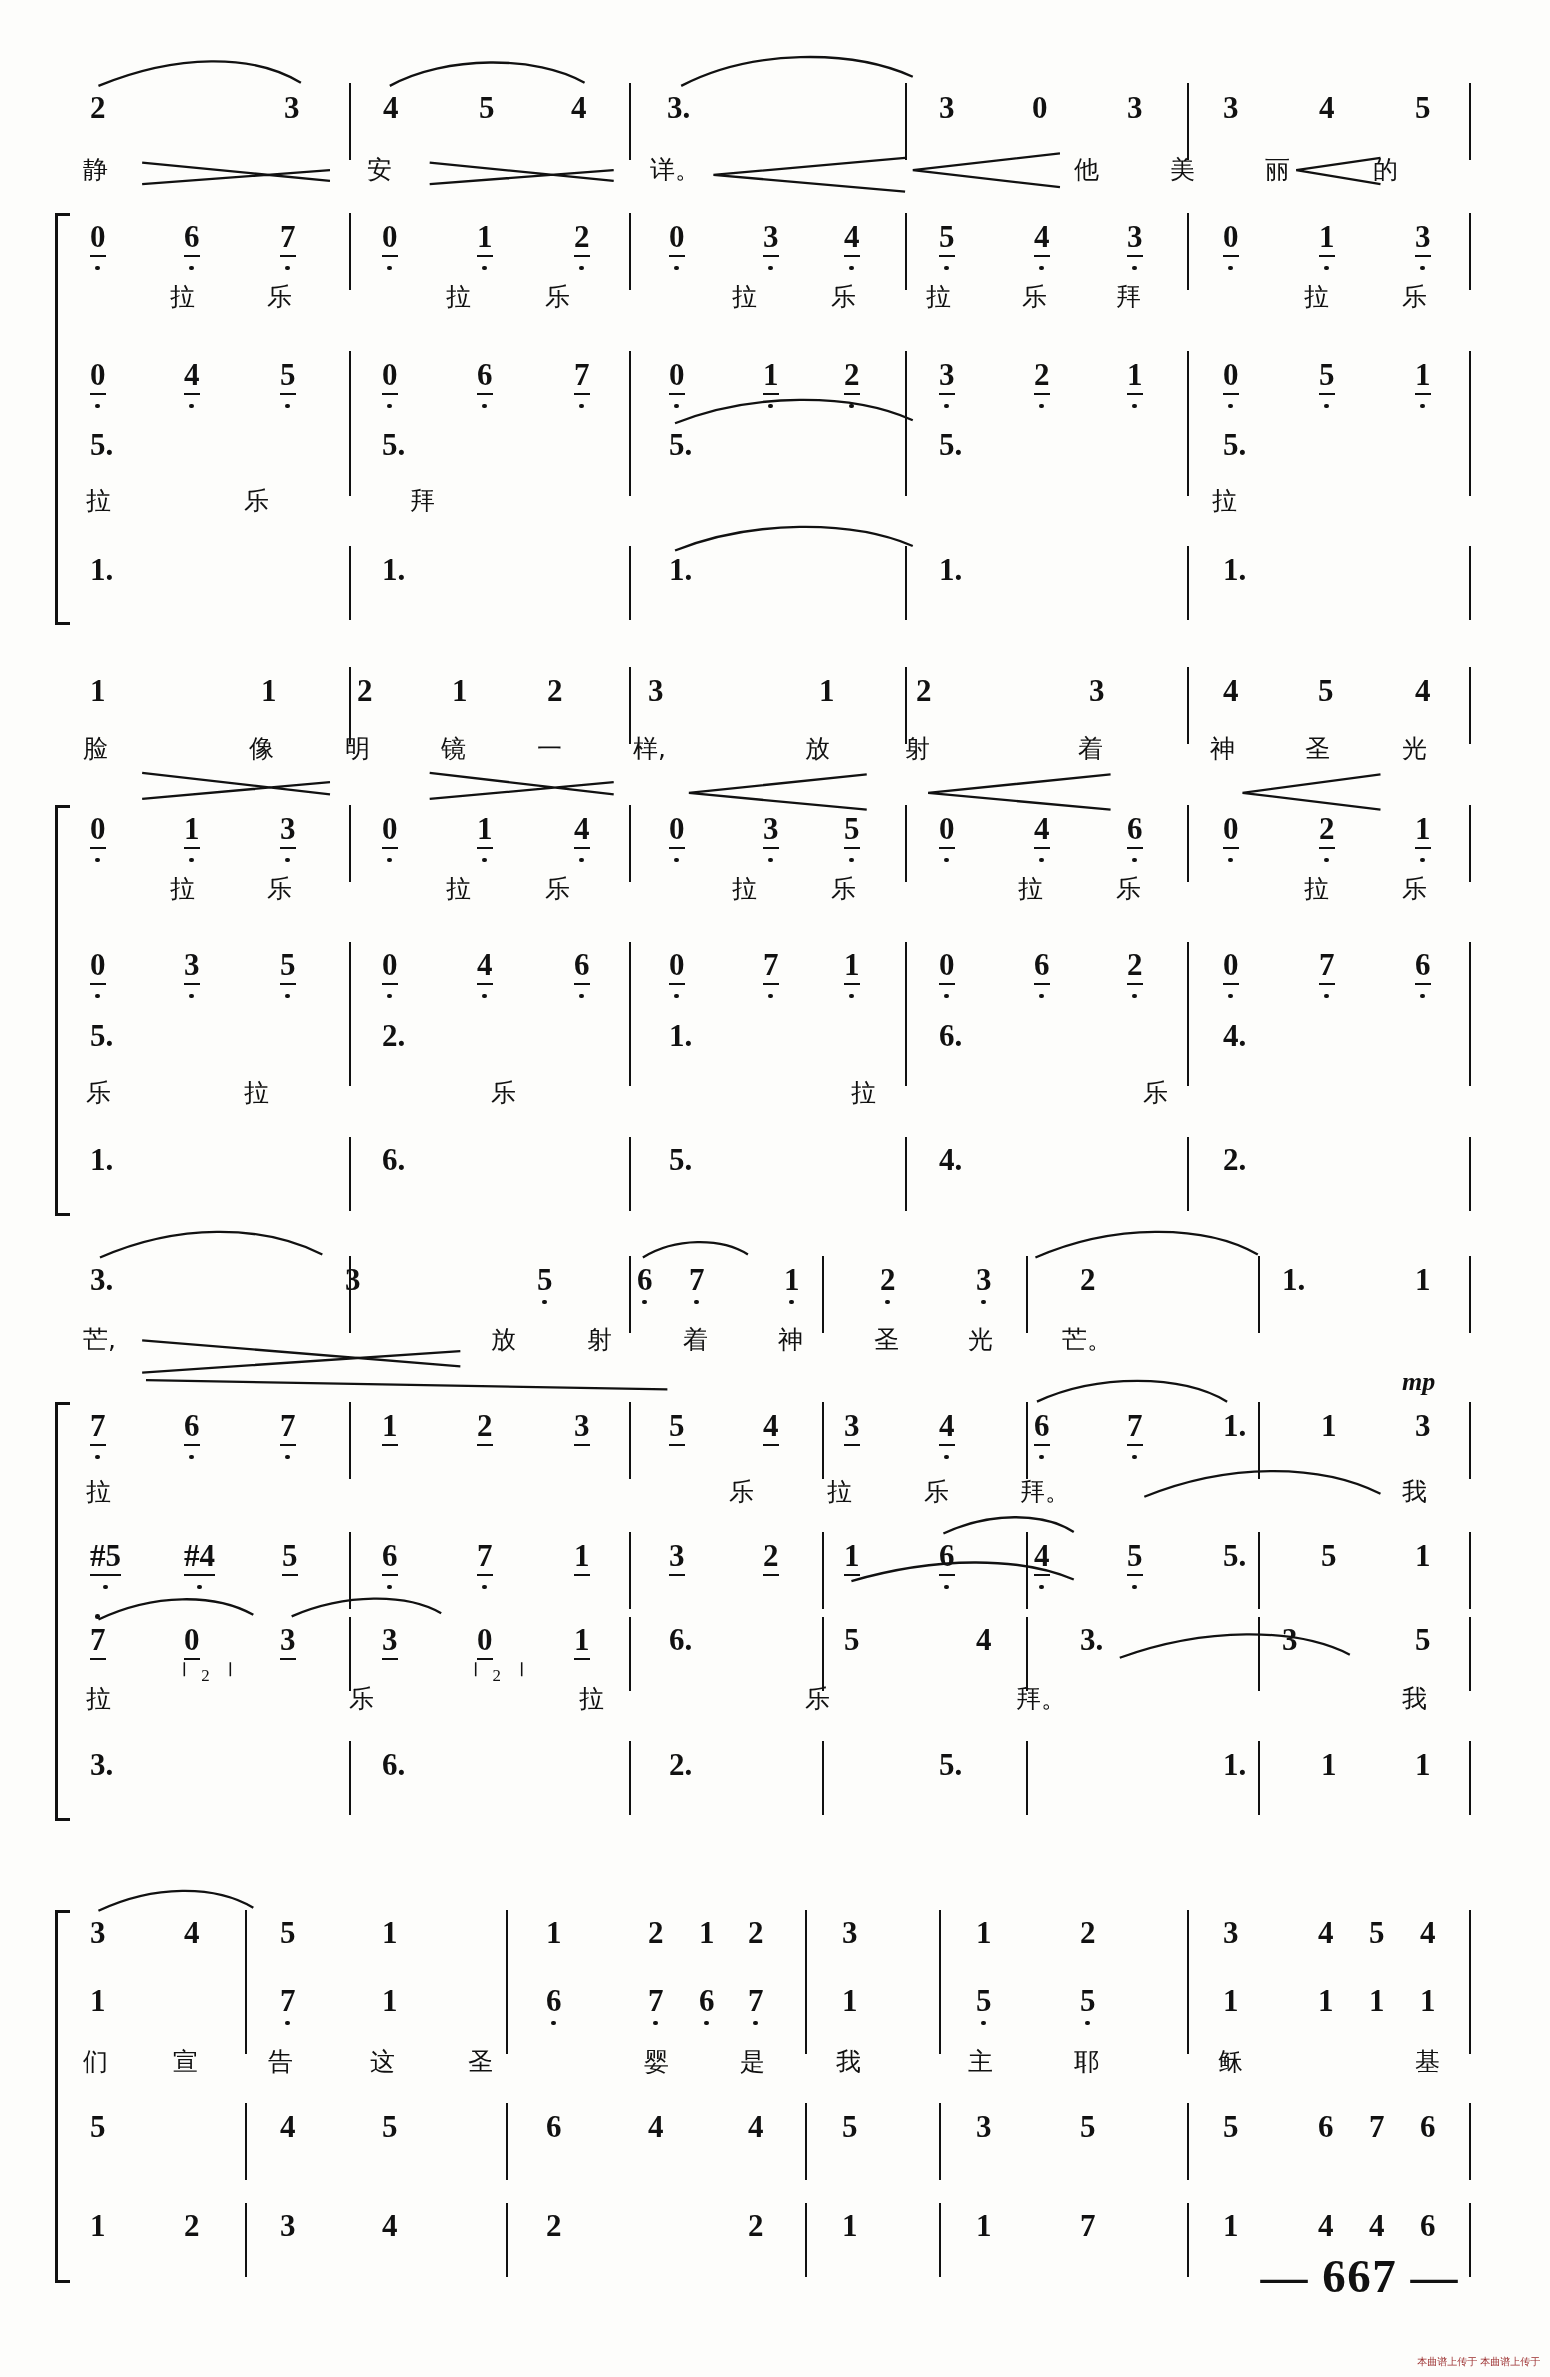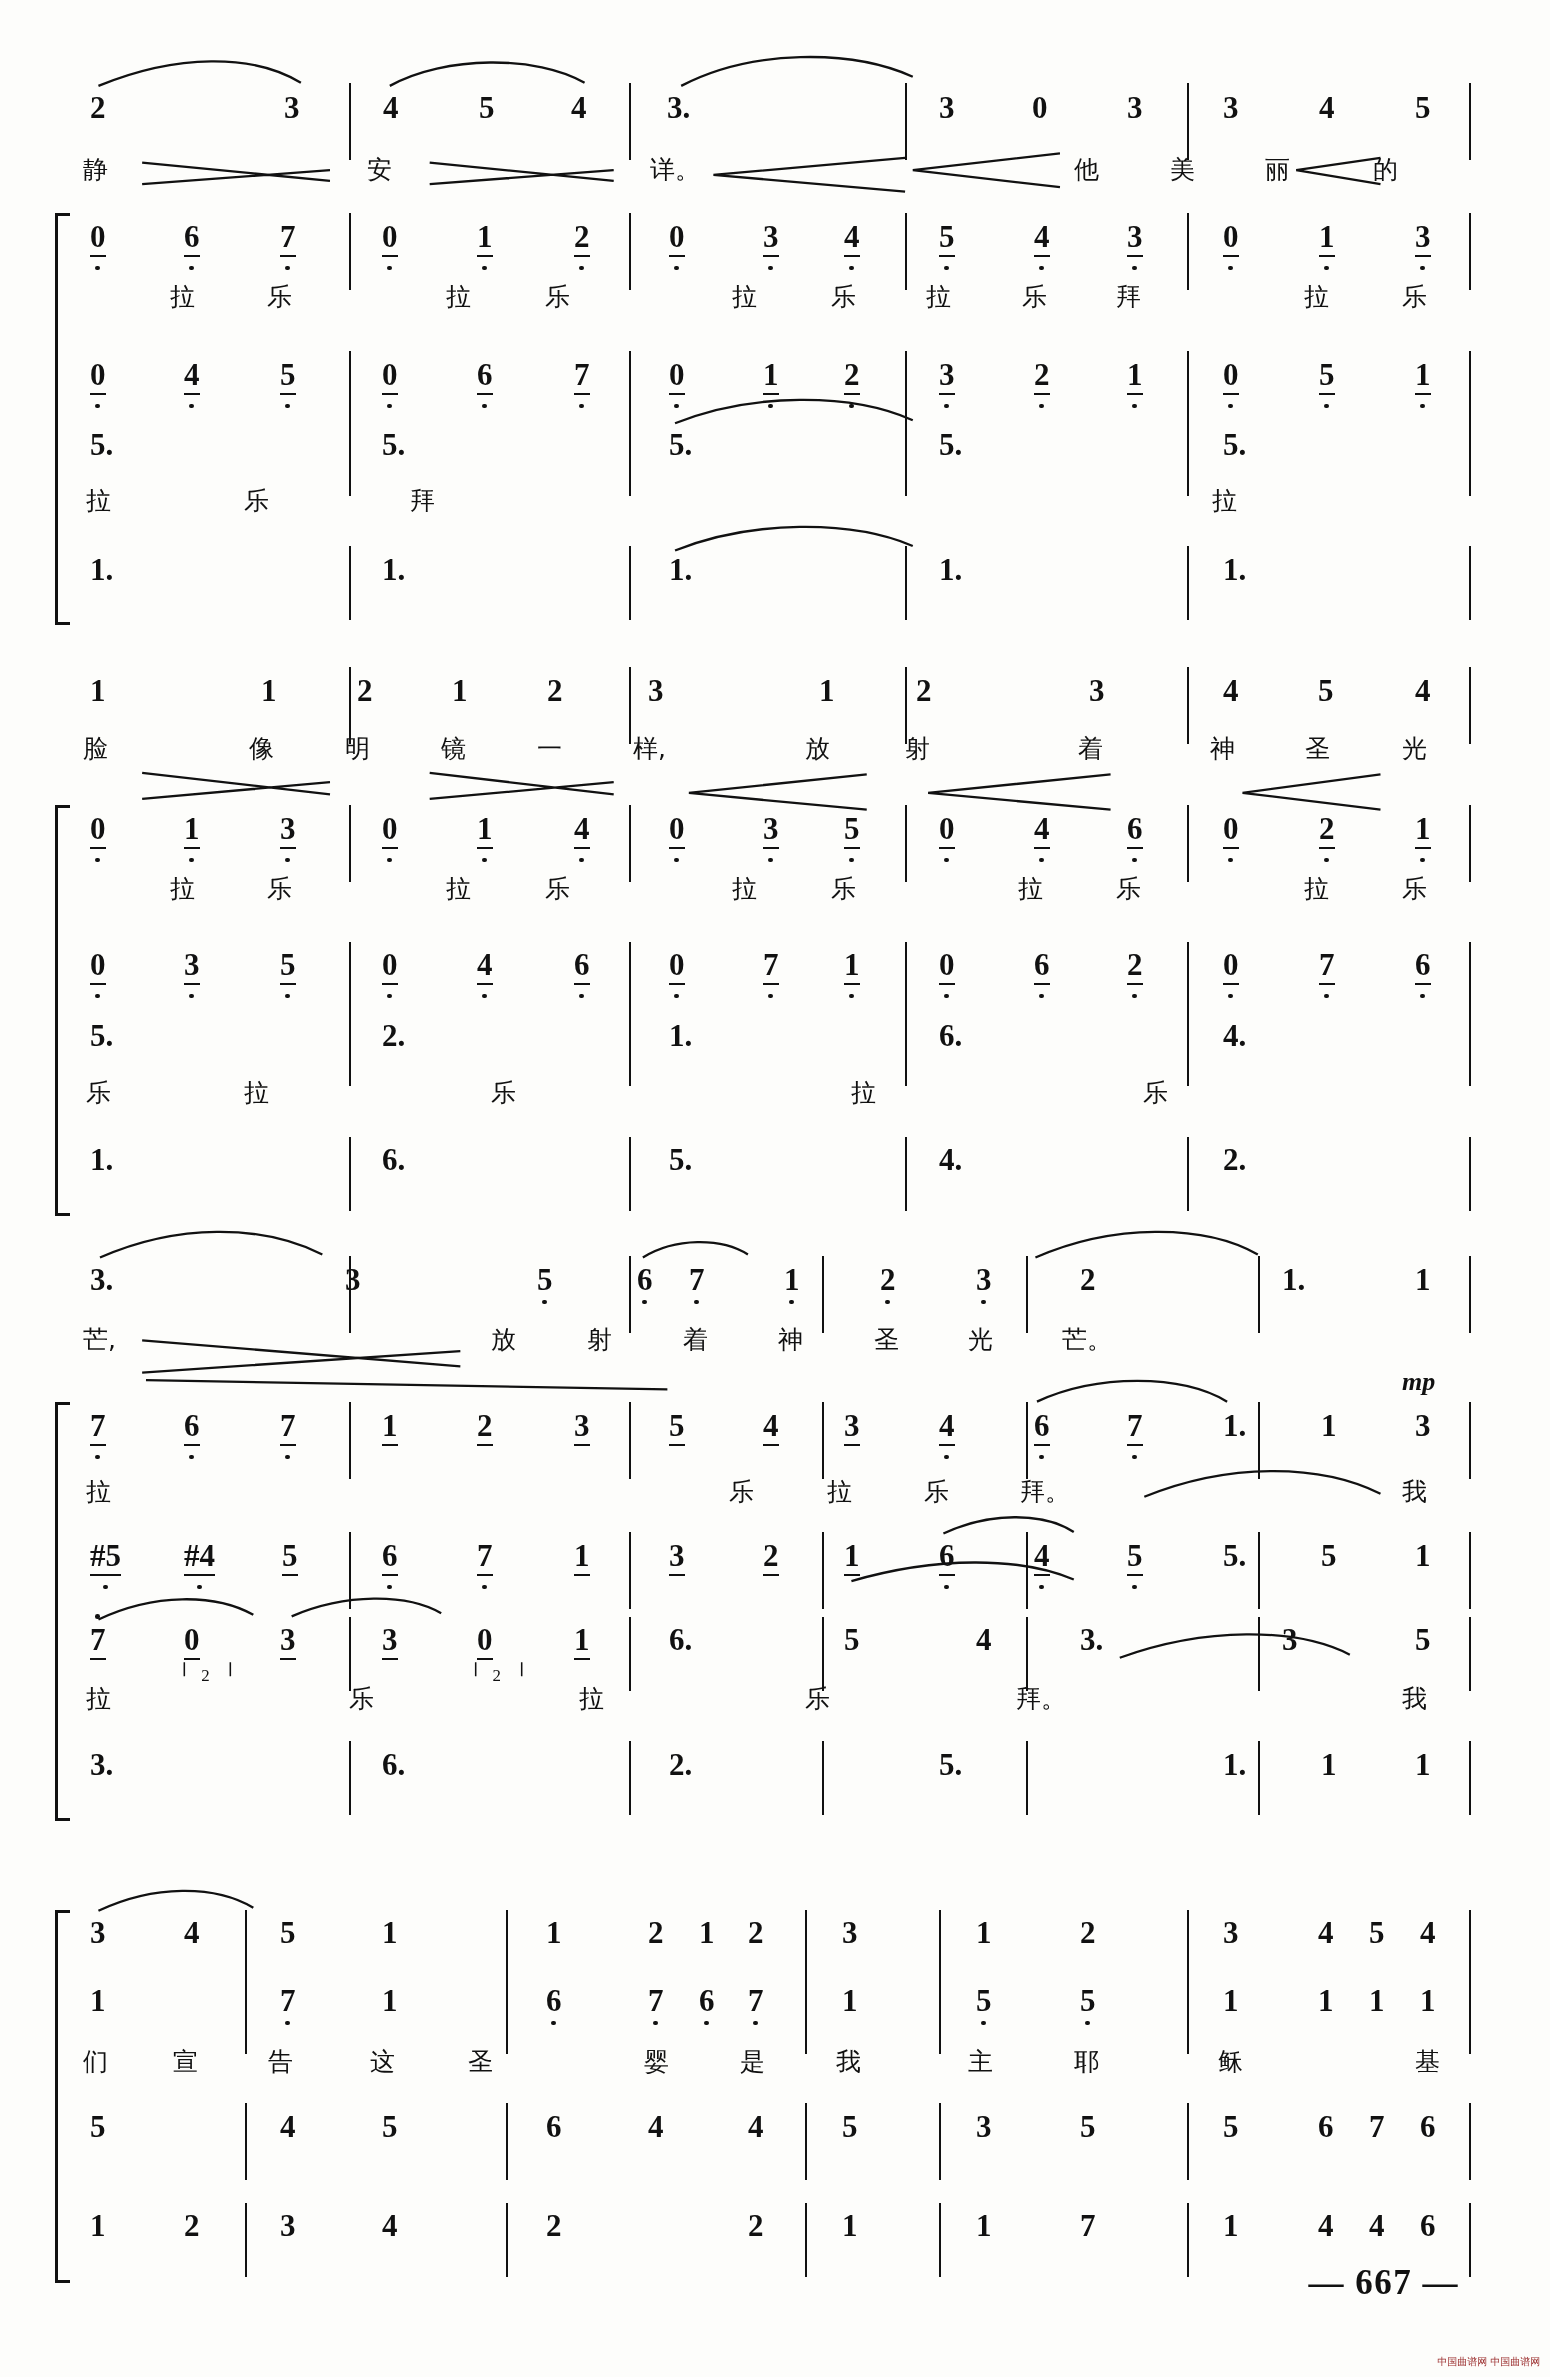--- a/index.html
+++ b/index.html
@@ -96,21 +96,21 @@
     width: 1551px; height: 2377px;
     pointer-events: none;
   }
 
   .pagenum {
     position: absolute;
     right: 92px;
     bottom: 74px;
     font-family: "Liberation Serif", serif;
     font-weight: 700;
-    font-size: 35px;
+    font-size: 47px;
     letter-spacing: 1.5px;
   }
   .credit {
     position: absolute;
     right: 10.7px;
     bottom: 7.7px;
     font-family: "DejaVu Sans", sans-serif;
     font-size: 10px;
     color: #9b2d2d;
   }
@@ -625,15 +625,15 @@
       <path d="M240 2168 L 240 2186 M300 2168 L 300 2186"></path>
       <path d="M620 2168 L 620 2186 M680 2168 L 680 2186"></path>
     </g>
     <g font-family="Liberation Serif, serif" font-size="22" fill="#111">
       <text x="262" y="2192">2</text>
       <text x="642" y="2192">2</text>
     </g>
   </svg>
 
   <div class="pagenum">— 667 —</div>
-  <div class="credit">中国曲谱网 中国曲谱网</div>
+  <div class="credit">本曲谱上传于 本曲谱上传于</div>
 </div>
 
 
 </body></html>

